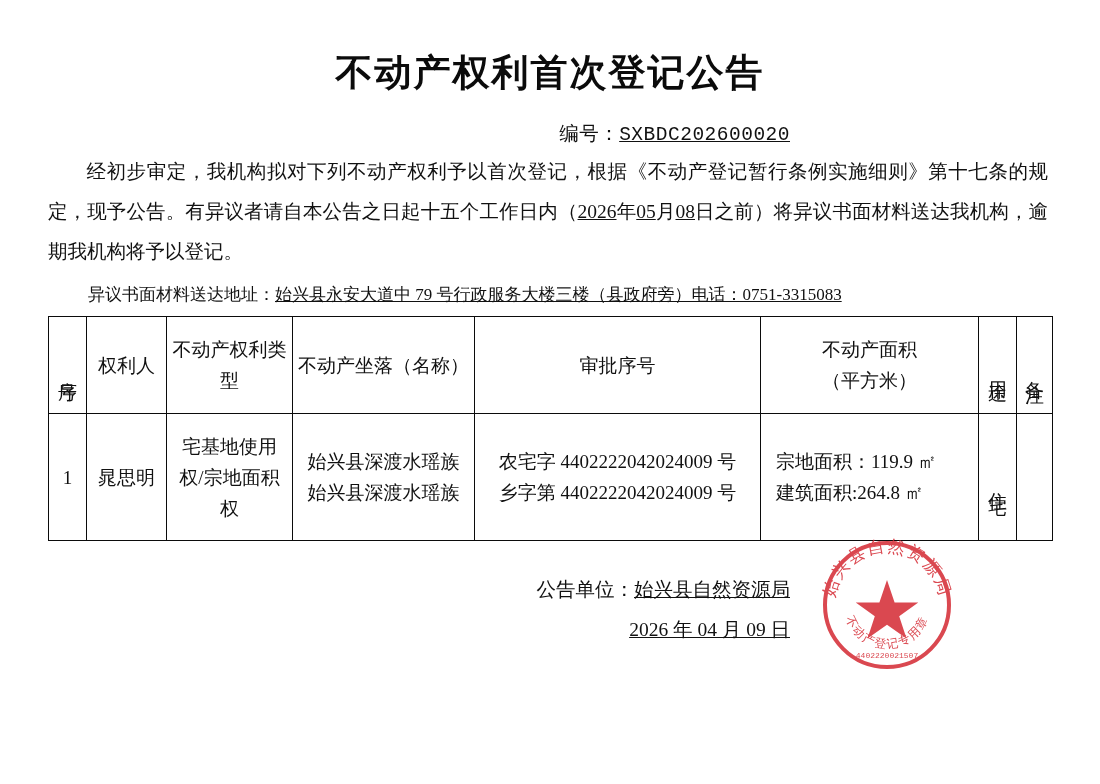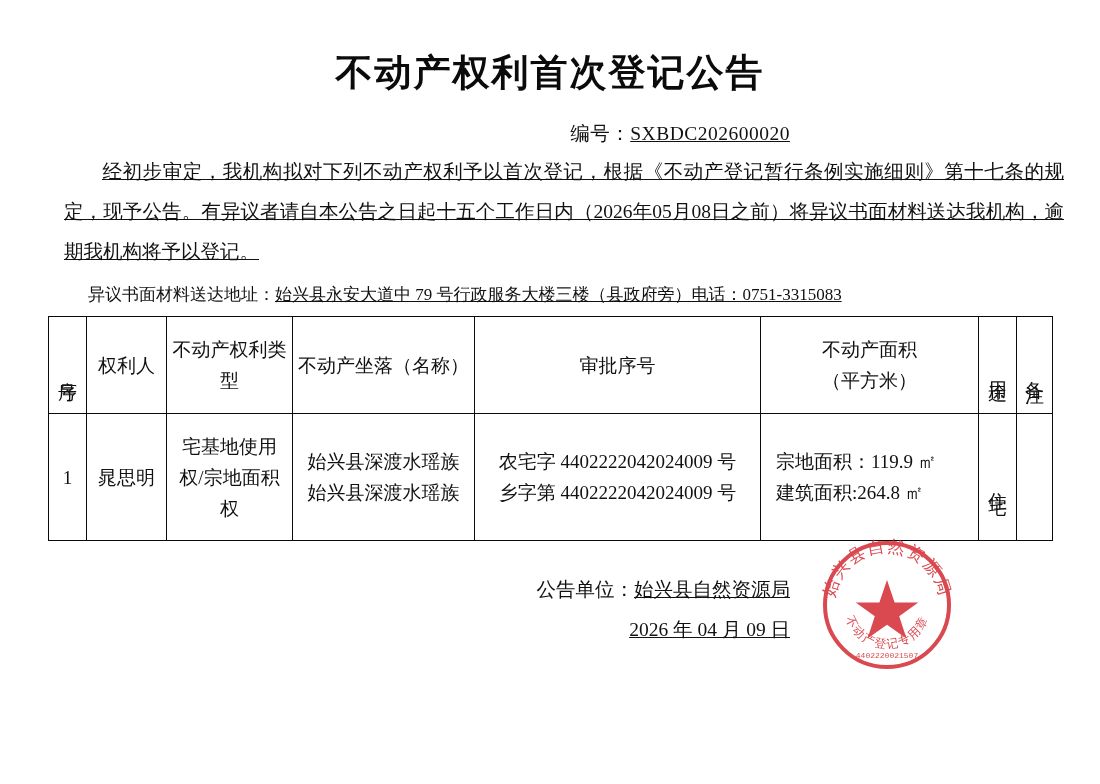--- a/index.html
+++ b/index.html
@@ -36,31 +36,30 @@
   .doc-number {
     position: absolute;
     right: 102px;
     top: 120px;
     font-size: 19.5px;
     letter-spacing: 0.5px;
     white-space: nowrap;
   }
   .doc-number .num-underline {
     text-decoration: underline;
-    font-family: Liberation Serif, serif;
+    font-family: Liberation Mono, monospace;
   }
   .para {
     position: absolute;
-    left: 64px;
+    left: 48px;
     width: 1000px;
     font-size: 19.5px;
     line-height: 40px;
     text-align: justify;
     text-justify: inter-ideograph;
-    text-decoration: underline;
   }
   .para1 {
     top: 152px;
   }
   .indent {
     display: inline-block;
     width: 38px;
   }
   .u {
     text-decoration: underline;

